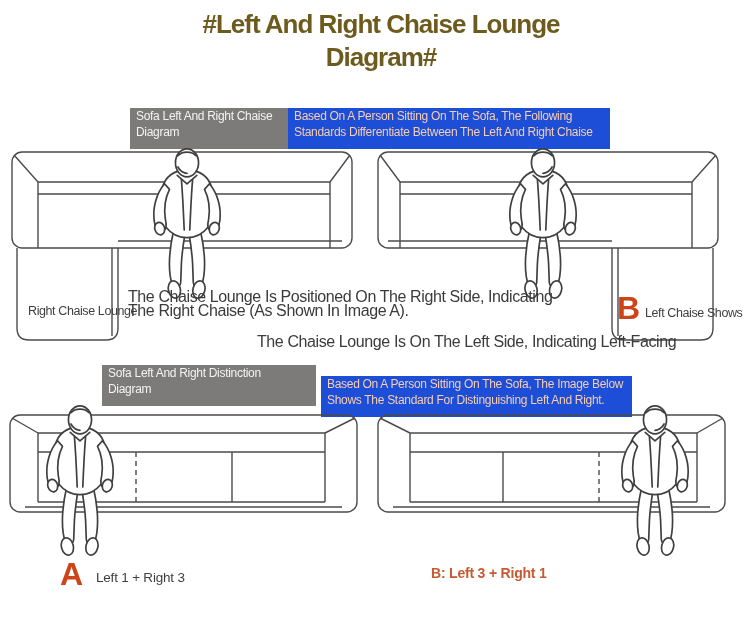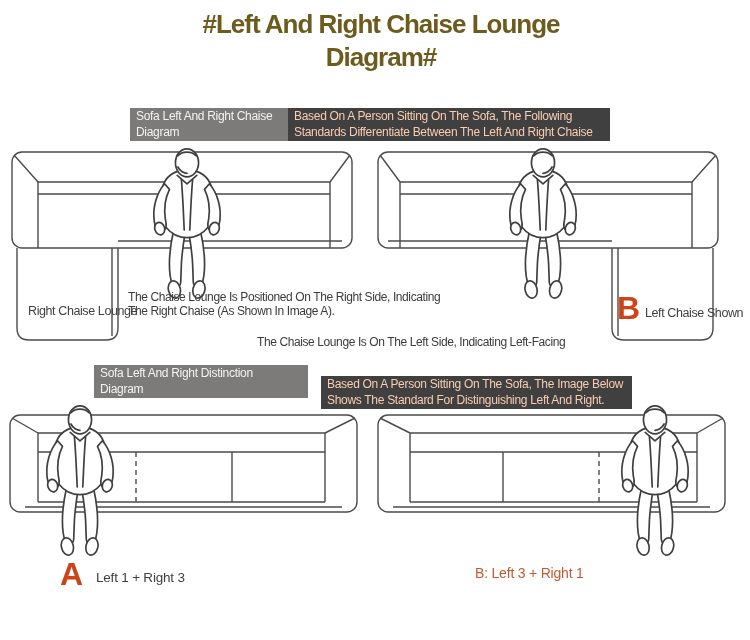--- a/index.html
+++ b/index.html
@@ -15,44 +15,44 @@
 
   
   .title {
     left:146px; top:8px; width:470px;
     font-size:26px; font-weight:bold; letter-spacing:-1px;
     line-height:33px; color:#6d5b1e;text-align:center;
   }
   .title .tline { display:block; white-space:nowrap; }
 
   
-  .hdr { height:33px; padding:1px 6px 0 6px; overflow:hidden; }
+  .hdr { height:41px; padding:1px 6px 0 6px; overflow:hidden; }
   .hdr .hline { font-size:12px; line-height:15.5px; white-space:nowrap; letter-spacing:-0.3px; }
   .hdr-gray  { background:#7d7b7a; color:#f4f3f2; }
-  .hdr-orange{ background:#404040; color:#f8cdb2; }
+  .hdr-orange{ background:#1d4ed8; color:#f8cdb2; }
   .hdr1-gray   { left:130px; top:108px; width:158px; }
   .hdr1-orange { left:288px; top:108px; width:322px; }
-  .hdr2-gray   { left:94px; top:365px; width:214px; }
+  .hdr2-gray   { left:102px; top:365px; width:214px; }
   .hdr2-orange { left:321px; top:365px; width:311px;margin-top:11px; }
 
   
-  .note { font-size:12px; line-height:14px; letter-spacing:-0.4px; color:#3b3b3b; }
+  .note { font-size:16px; line-height:14px; letter-spacing:-0.4px; color:#3b3b3b; }
   .note div { white-space:nowrap; }
   .note-right { left:128px; top:290px; }
   .note-left  { left:257px; top:317px;margin-top:18px; }
   .chaise-label { font-size:12.5px; letter-spacing:-0.4px; color:#3f3f3f; white-space:nowrap; }
   .lbl-right-chaise { left:28px;  top:304px; }
   .lbl-left-chaise  { left:645px; top:306px; }
   .big-letter {
     font-size:32px; font-weight:bold; line-height:32px; color:#cc4418;
   }
   .letter-b-top { left:617px; top:292px; }
   .letter-a-bot { left:60px;  top:558px; }
   .cap-a { left:96px; top:570px; font-size:13.5px; letter-spacing:-0.2px; color:#3f3f3f; white-space:nowrap; }
-  .cap-b { left:431px; top:565px; font-size:14px; font-weight:normal; letter-spacing:-0.2px; color:#c65a30; white-space:nowrap;margin-left:44px; }
+  .cap-b { left:431px; top:565px; font-size:14px; font-weight:bold; letter-spacing:-0.2px; color:#c65a30; white-space:nowrap; }
 
   svg.defs { position:absolute; width:0; height:0; }
 </style>
 </head>
 <body>
 
 <svg class="defs">
   <defs>
 
     <g id="person" fill="#ffffff" stroke="#3f3f3f" stroke-width="2.4" stroke-linecap="round" stroke-linejoin="round">
@@ -114,21 +114,21 @@
   <use href="#sofaL"></use>
 </svg>
 <svg class="abs" style="left:370px; top:142px;" width="355" height="215" viewBox="0 0 355 215">
   <g transform="translate(355,0) scale(-1,1)">
       <use href="#sofaL"></use>
     </g>
 </svg>
 
 <div class="abs chaise-label lbl-right-chaise">Right Chaise Lounge</div>
 <div class="abs big-letter letter-b-top">B</div>
-<div class="abs chaise-label lbl-left-chaise">Left Chaise Shown</div>
+<div class="abs chaise-label lbl-left-chaise">Left Chaise Shows</div>
 
 <div class="abs note note-right">
   <div>The Chaise Lounge Is Positioned On The Right Side, Indicating</div>
   <div>The Right Chaise (As Shown In Image A).</div>
 </div>
 <div class="abs note note-left">
   <div>The Chaise Lounge Is On The Left Side, Indicating Left-Facing</div>
 </div>
 
 <div class="abs hdr hdr-gray hdr2-gray">

